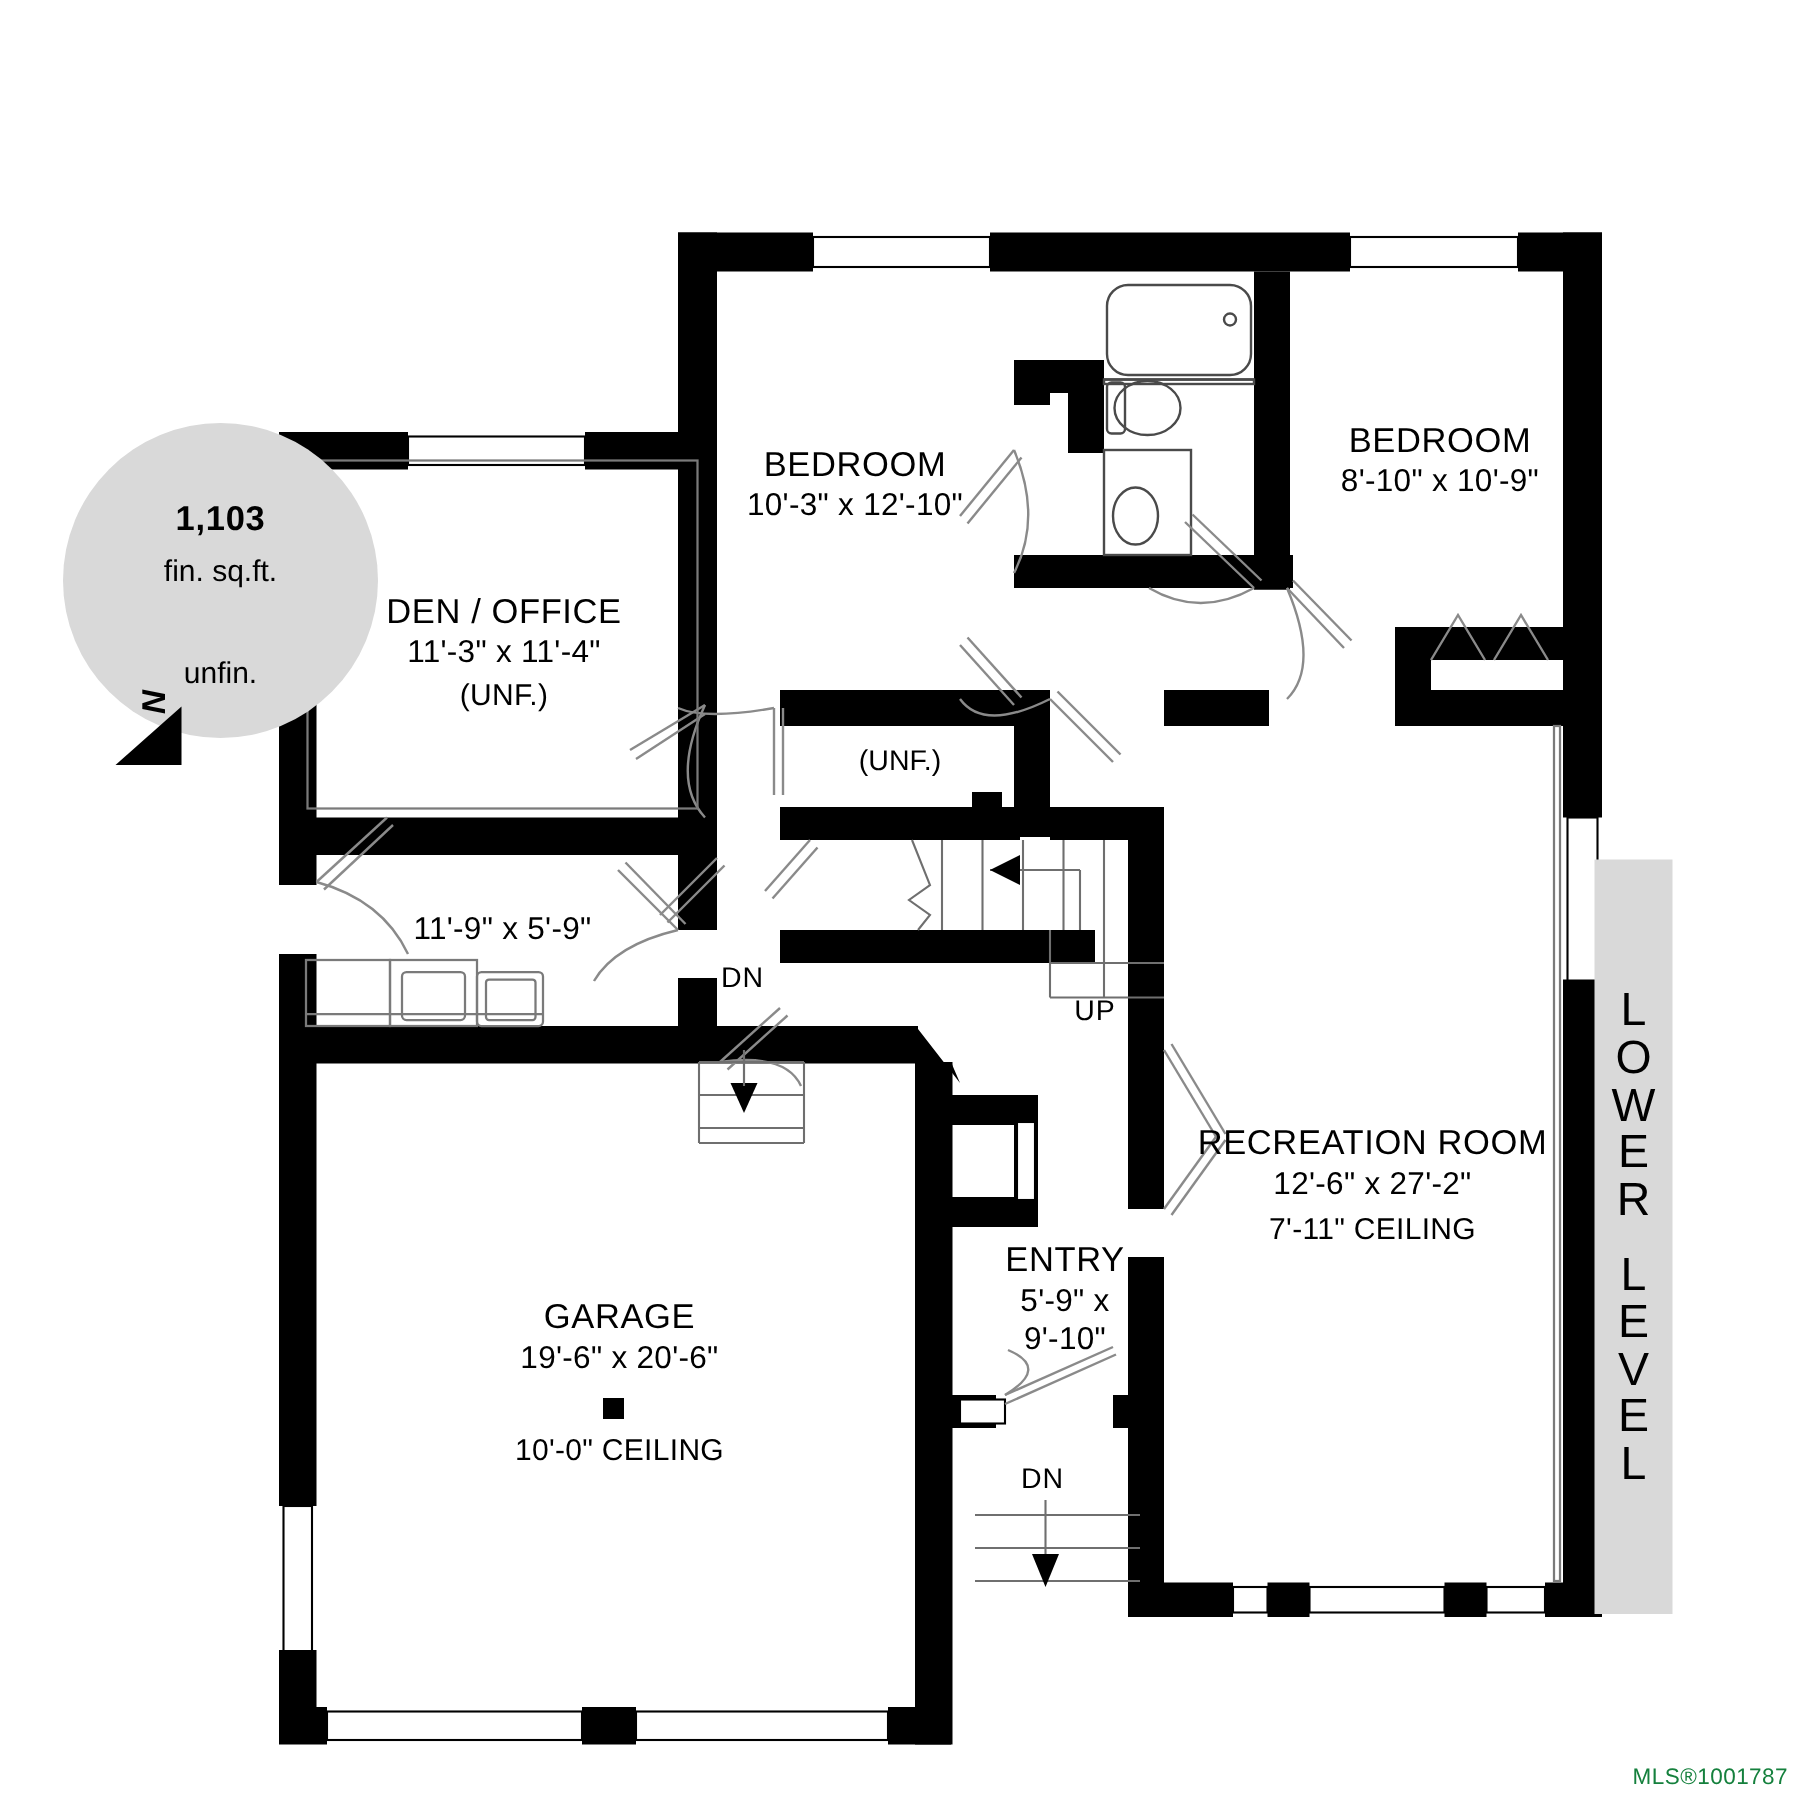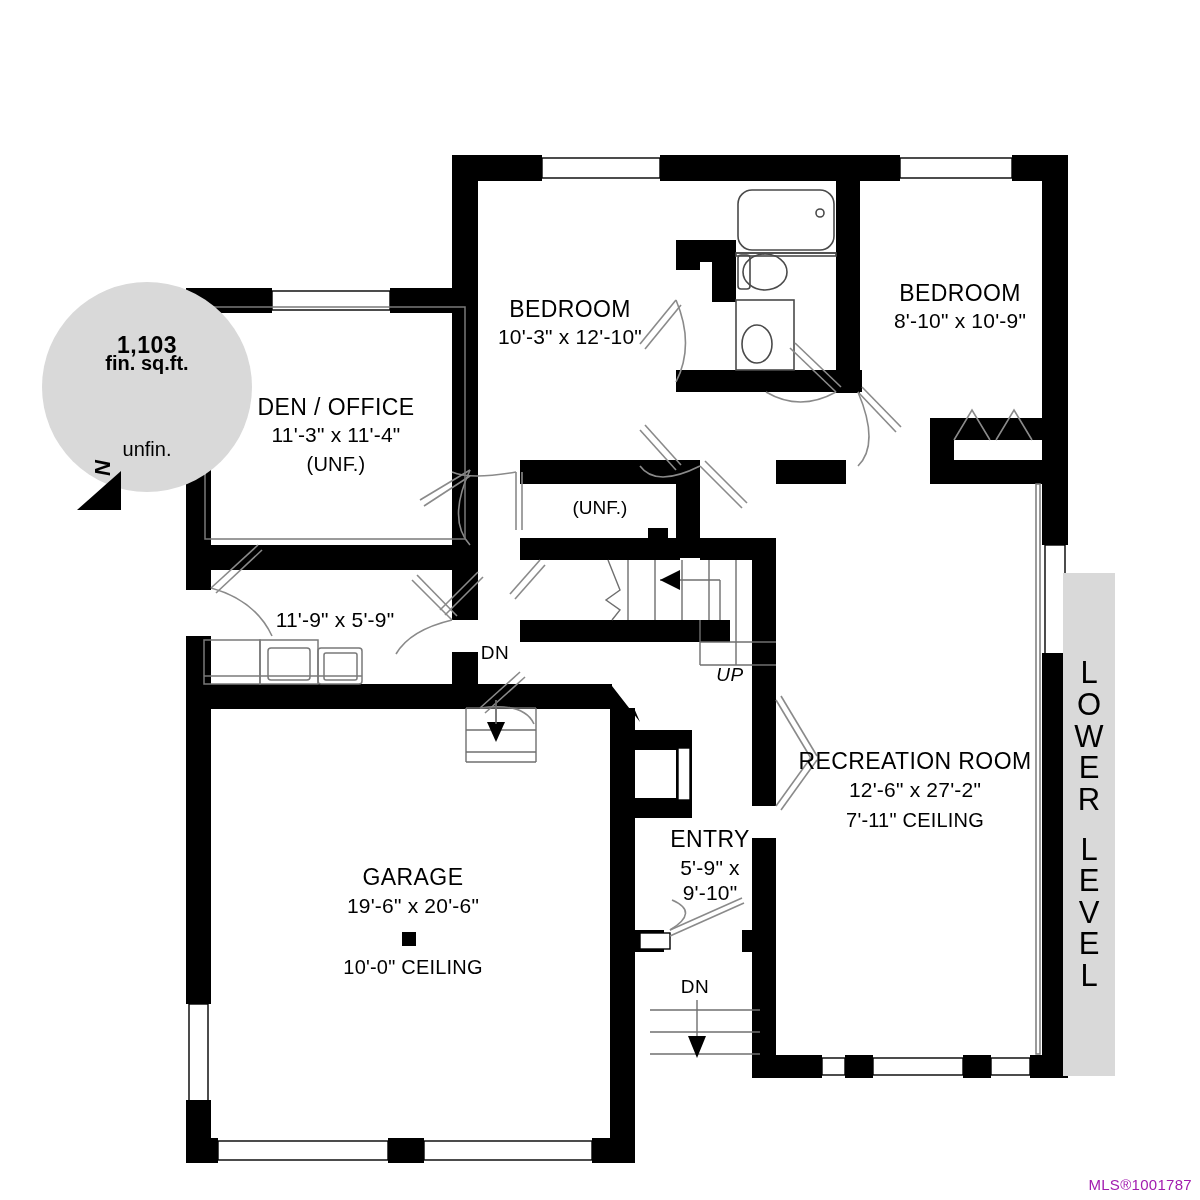--- a/index.html
+++ b/index.html
@@ -112,21 +112,21 @@
     font-size: 31px;
     letter-spacing: 0px;
     line-height: 1.02;
   }
   #level-text .gap { height: 18px; }
   #mls {
     position: absolute;
     right: 8px;
     bottom: 7px;
     font-size: 15px;
-    color: #a21caf;
+    color: #15803d;
     letter-spacing: 0.3px;
   }
 </style>
 </head>
 <body>
 
 <div id="plan-root">
 
   <svg id="floorplan" viewBox="0 0 1200 1200">
     <defs>
@@ -384,21 +384,21 @@
     </g>
 
     <g>
       <rect class="fxl" x="205" y="307" width="260" height="232" fill="none"></rect>
       <rect class="fxl" x="1036" y="484" width="4" height="570" fill="none"></rect>
     </g>
   </svg>
 
   <div id="area-badge"></div>
   <div class="badge-num" style="left:42px; top:332px;">1,103</div>
-  <div class="badge-cap" style="left:42px; top:352px;font-weight:bold;">fin. sq.ft.</div>
+  <div class="badge-cap" style="left:42px; top:370px;">fin. sq.ft.</div>
   <div class="badge-cap" style="left:42px; top:438px;">unfin.</div>
   <div id="north-letter">N</div>
   <svg style="position:absolute;left:75px;top:465px;width:60px;height:60px">
     <polygon points="2,45 46,6 46,45" fill="#000"></polygon>
   </svg>
 
   <div class="lbl room-name" style="left:216px; top:393px; width:240px;">DEN / OFFICE</div>
   <div class="lbl room-dim" style="left:216px; top:422px; width:240px;">11'-3" x 11'-4"</div>
   <div class="lbl room-sub" style="left:216px; top:452px; width:240px;">(UNF.)</div>
 
@@ -417,21 +417,21 @@
   <div class="lbl room-name" style="left:293px; top:863px; width:240px;">GARAGE</div>
   <div class="lbl room-dim" style="left:293px; top:893px; width:240px;">19'-6" x 20'-6"</div>
   <div class="lbl room-sub" style="left:293px; top:955px; width:240px;">10'-0" CEILING</div>
 
   <div class="lbl room-name" style="left:615px; top:825px; width:190px;">ENTRY</div>
   <div class="lbl room-dim" style="left:615px; top:855px; width:190px;">5'-9" x</div>
   <div class="lbl room-dim" style="left:615px; top:880px; width:190px;">9'-10"</div>
 
   <div class="lbl small-note" style="left:520px; top:496px; width:160px;">(UNF.)</div>
 
-  <div class="lbl stair-note" style="left:690px; top:663px; width:80px;font-style:italic;">UP</div>
+  <div class="lbl stair-note" style="left:690px; top:663px; width:80px;">UP</div>
   <div class="lbl stair-note" style="left:460px; top:641px; width:70px;">DN</div>
   <div class="lbl stair-note" style="left:660px; top:975px; width:70px;">DN</div>
 
   <div id="level-band"></div>
   <div id="level-text">
       <span>L</span>
       <span>O</span>
       <span>W</span>
       <span>E</span>
       <span>R</span>

